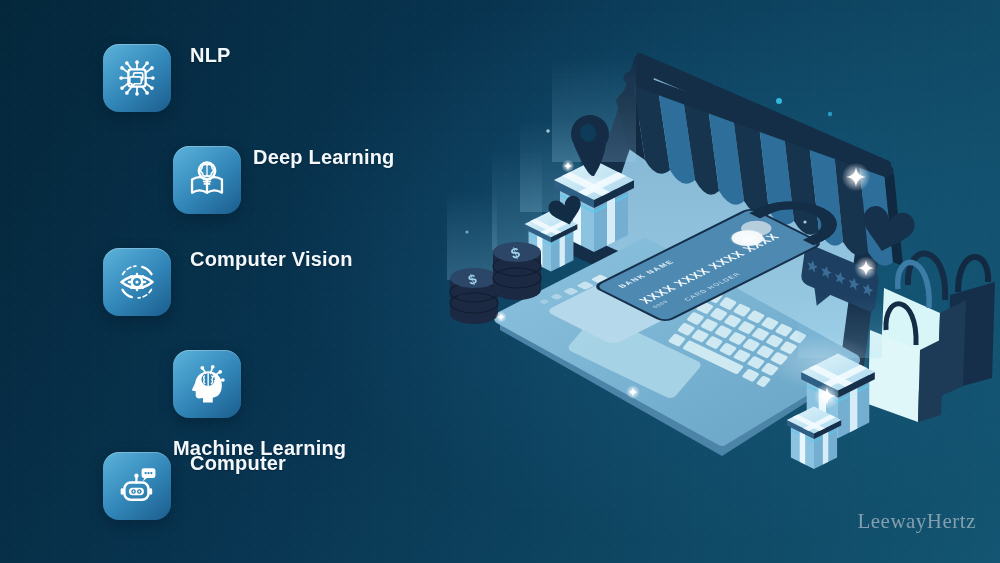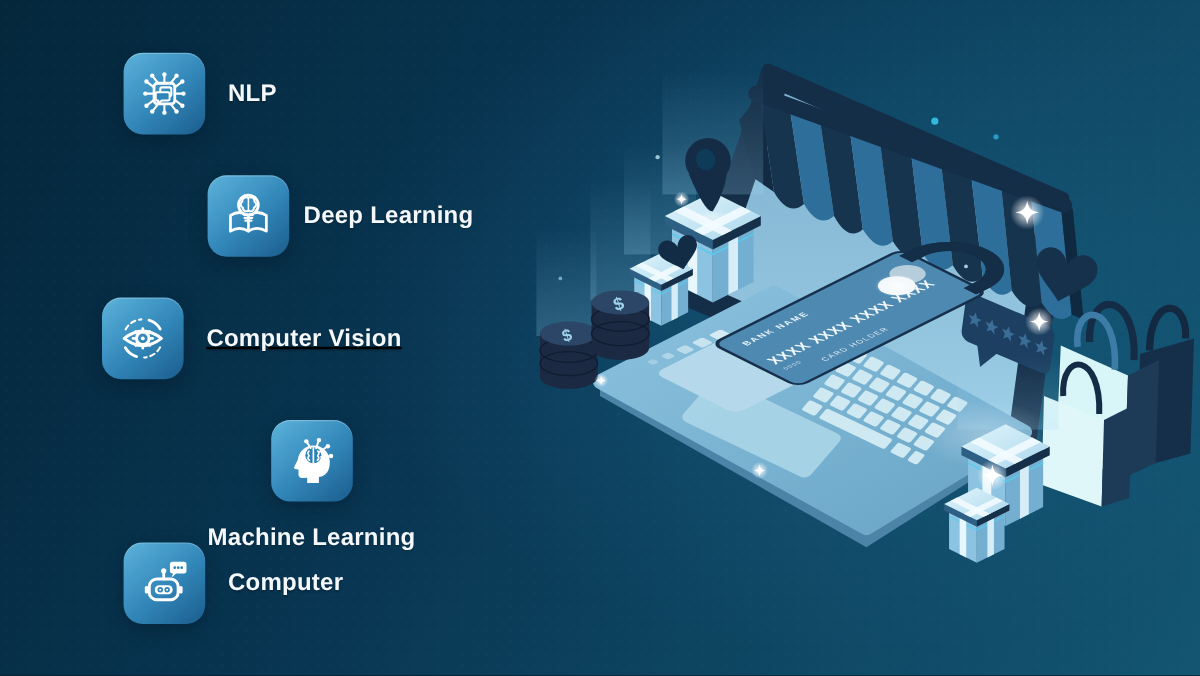--- a/index.html
+++ b/index.html
@@ -7,21 +7,21 @@
     position:relative;width:1000px;height:563px;overflow:hidden;
     font-family:"Liberation Sans",sans-serif;
     background:
       radial-gradient(ellipse 640px 430px at 72% 45%, rgba(33,110,152,.38), rgba(33,110,152,0) 68%),
       linear-gradient(118deg,#04273b 0%,#083450 38%,#0e4763 72%,#135572 100%);
   }
   .texture{position:absolute;inset:0;pointer-events:none;opacity:.45;
     background-image:radial-gradient(rgba(170,215,240,.05) 1px, transparent 1.4px);
     background-size:10px 10px;}
   
-  .feature{position:absolute;display:flex;align-items:center;gap:19px;height:68px;}
+  .feature{position:absolute;display:flex;align-items:flex-start;gap:19px;height:68px;}
   .icon-tile{width:68px;height:68px;border-radius:16px;flex:0 0 auto;
     background:linear-gradient(140deg,#5cb3da 0%,#3388ba 52%,#1a5d8d 100%);
     box-shadow:0 5px 14px rgba(2,20,34,.35), inset 0 1px 0 rgba(255,255,255,.25);
     display:flex;align-items:center;justify-content:center;}
   .icon-tile svg{width:46px;height:46px;}
   .feature-label{color:#f4f8fb;font-size:20px;font-weight:700;letter-spacing:.2px;
     text-shadow:0 1px 2px rgba(0,0,0,.25);white-space:nowrap;}
   .glyph{stroke:#fff;fill:none;stroke-width:2;stroke-linecap:round;stroke-linejoin:round;}
   .gfill{fill:#fff;stroke:none;}
   .thin{stroke-width:1.5;}
@@ -289,21 +289,21 @@
             <circle cx="20" cy="12" r="7.2" fill="#3a90c0"></circle>
             <path class="thin" d="M20,6.8 c-2.2,-1.2 -4.8,0.4 -4.4,2.8 c-1.8,1 -1.4,3.6 0.4,4.4 c-0.2,2 2,3.2 4,2.2 c2,1 4.2,-0.2 4,-2.2 c1.8,-0.8 2.2,-3.4 0.4,-4.4 c0.4,-2.4 -2.2,-4 -4.4,-2.8 z"></path>
             <line x1="20" y1="7" x2="20" y2="16.5" stroke-width="1.1"></line>
             <path d="M16.8,19.2 h6.4 M17.2,21.3 h5.6 M17.8,23.4 h4.4" stroke-width="1.6"></path>
           </g>
         </svg>
       </div>
       <div class="feature-label">Deep Learning</div>
     </div>
 
-    <div class="feature" style="left:85px;top:248px;text-decoration:underline;">
+    <div class="feature" style="left:103px;top:248px;">
       <div class="icon-tile">
         <svg viewBox="0 0 40 40">
           <g class="glyph">
             <path d="M6.5,20 Q20,9.5 33.5,20 Q20,30.5 6.5,20 Z" stroke-width="2.2"></path>
             <circle cx="20" cy="20" r="4.6" stroke-width="2.2"></circle>
             <circle cx="20" cy="20" r="1.4" class="gfill"></circle>
             <path d="M20,15.4 20,12.9 M23.3,16.7 25.1,14.9 M24.6,20 27.1,20 M23.3,23.3 25.1,25.1 M20,24.6 20,27.1 M16.7,23.3 14.9,25.1 M15.4,20 12.9,20 M16.7,16.7 14.9,14.9"></path>
             <path class="thin" d="M7.5,13.5 A14,14 0 0,1 19,6.2" stroke-dasharray="3.4,2.8"></path>
             <path class="thin" d="M32.5,26.5 A14,14 0 0,1 21,33.8" stroke-dasharray="3.4,2.8"></path>
             <path d="M24.5,6.8 A14,14 0 0,1 32.6,13.2"></path>
@@ -357,13 +357,14 @@
               <circle cx="30" cy="8.75" r="1" fill="#2d83b5"></circle>
               <circle cx="32.5" cy="8.75" r="1" fill="#2d83b5"></circle>
           </g>
         </svg>
       </div>
       <div class="feature-label">Computer</div>
     </div>
 
   </div>
 
+  <div class="watermark">LeewayHertz</div>
 </div>
 
 </body></html>

